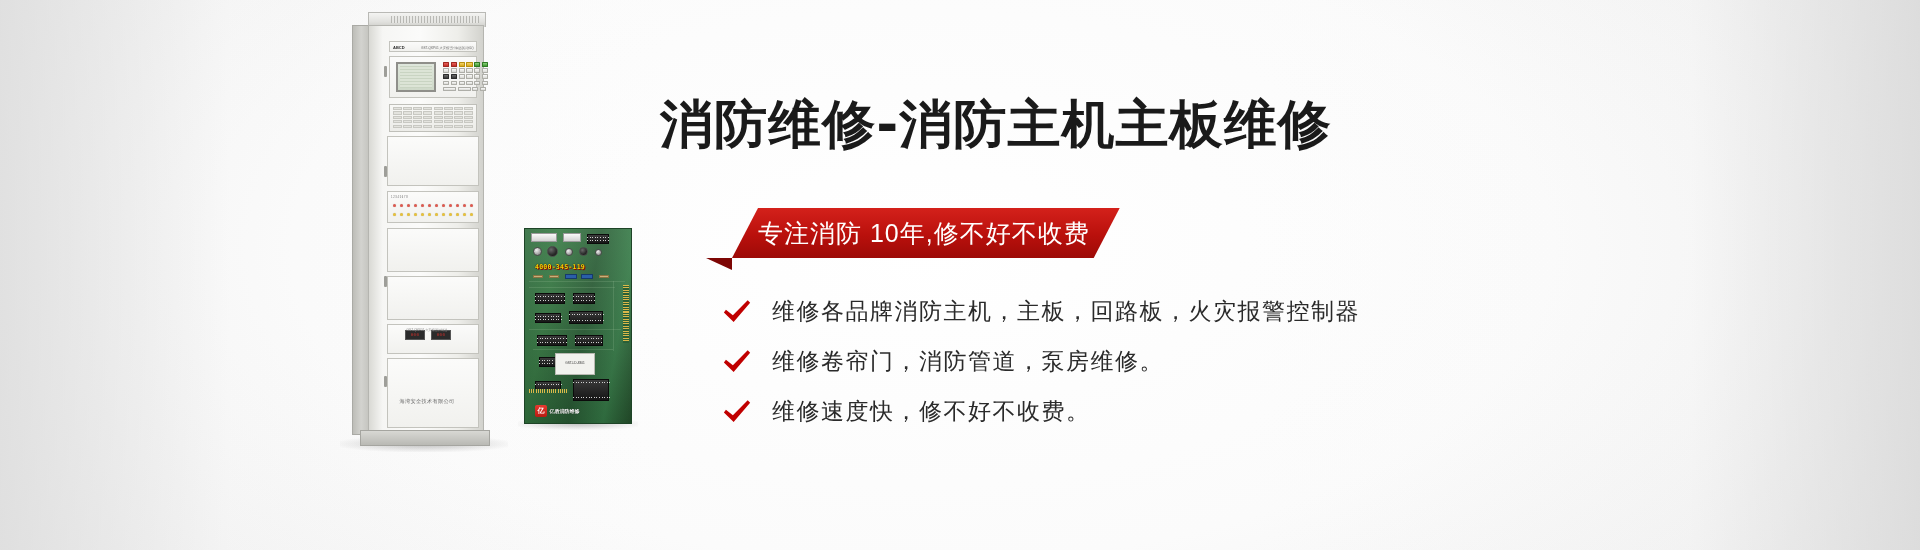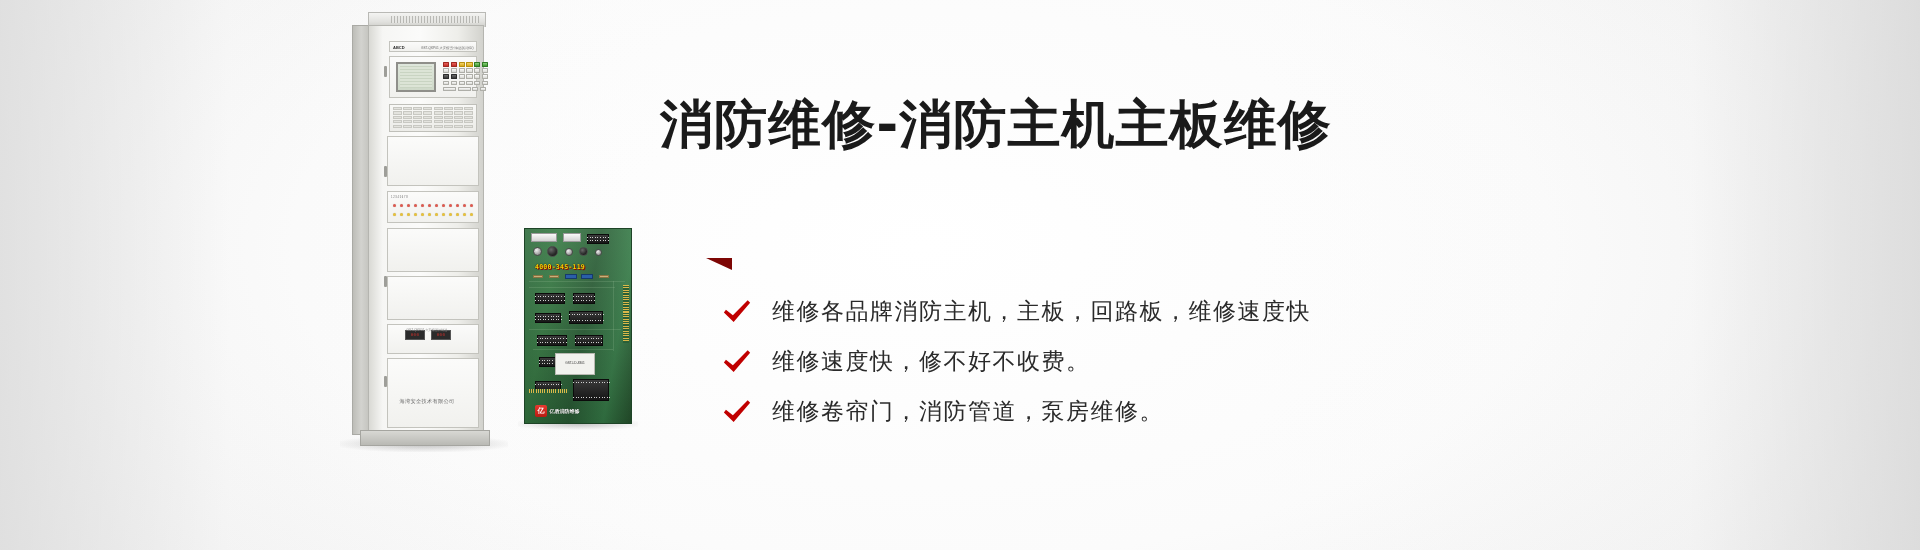--- a/index.html
+++ b/index.html
@@ -621,46 +621,47 @@
         <div class="pcb-logo-text">亿盾消防维修</div>
       </div>
     </div>
   </div>
 
   <div class="content">
 
     <div class="headline">消防维修-消防主机主板维修</div>
 
     <div class="ribbon-tail"></div>
+    <div class="ribbon">专注消防 10年,修不好不收费</div>
 
     <div class="bullets">
 
       <div class="bullet">
         <span class="check-icon">
           <svg viewBox="0 0 32 32" width="30" height="30" xmlns="http://www.w3.org/2000/svg">
             <path d="M2 17.5 L4.2 14.6 L11.6 20.4 L27.4 4.6 L30 7.2 L12.4 27.6 Z" fill="#c00000"></path>
           </svg>
         </span>
-        <span class="bullet-text">维修各品牌消防主机，主板，回路板，维修速度快</span>
+        <span class="bullet-text">维修各品牌消防主机，主板，回路板，火灾报警控制器</span>
+      </div>
+
+      <div class="bullet">
+        <span class="check-icon">
+          <svg viewBox="0 0 32 32" width="30" height="30" xmlns="http://www.w3.org/2000/svg">
+            <path d="M2 17.5 L4.2 14.6 L11.6 20.4 L27.4 4.6 L30 7.2 L12.4 27.6 Z" fill="#c00000"></path>
+          </svg>
+        </span>
+        <span class="bullet-text">维修卷帘门，消防管道，泵房维修。</span>
       </div>
 
       <div class="bullet">
         <span class="check-icon">
           <svg viewBox="0 0 32 32" width="30" height="30" xmlns="http://www.w3.org/2000/svg">
             <path d="M2 17.5 L4.2 14.6 L11.6 20.4 L27.4 4.6 L30 7.2 L12.4 27.6 Z" fill="#c00000"></path>
           </svg>
         </span>
         <span class="bullet-text">维修速度快，修不好不收费。</span>
       </div>
 
-      <div class="bullet">
-        <span class="check-icon">
-          <svg viewBox="0 0 32 32" width="30" height="30" xmlns="http://www.w3.org/2000/svg">
-            <path d="M2 17.5 L4.2 14.6 L11.6 20.4 L27.4 4.6 L30 7.2 L12.4 27.6 Z" fill="#c00000"></path>
-          </svg>
-        </span>
-        <span class="bullet-text">维修卷帘门，消防管道，泵房维修。</span>
-      </div>
-
     </div>
   </div>
 
 </div>
 
 </body></html>

